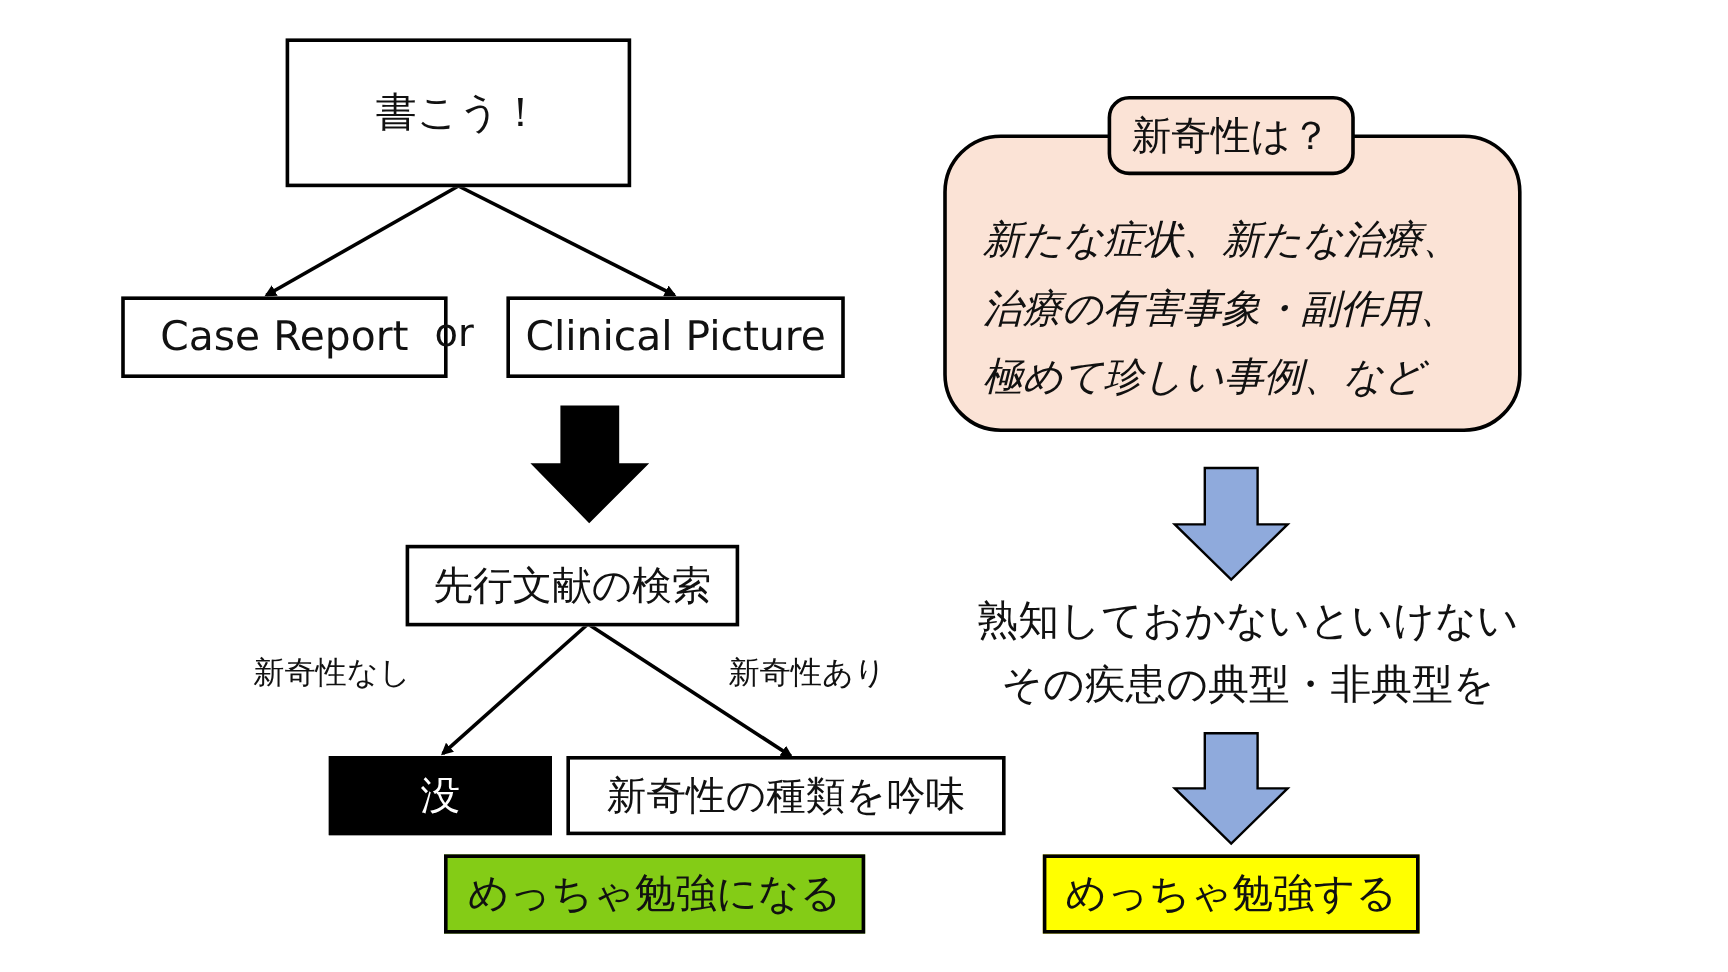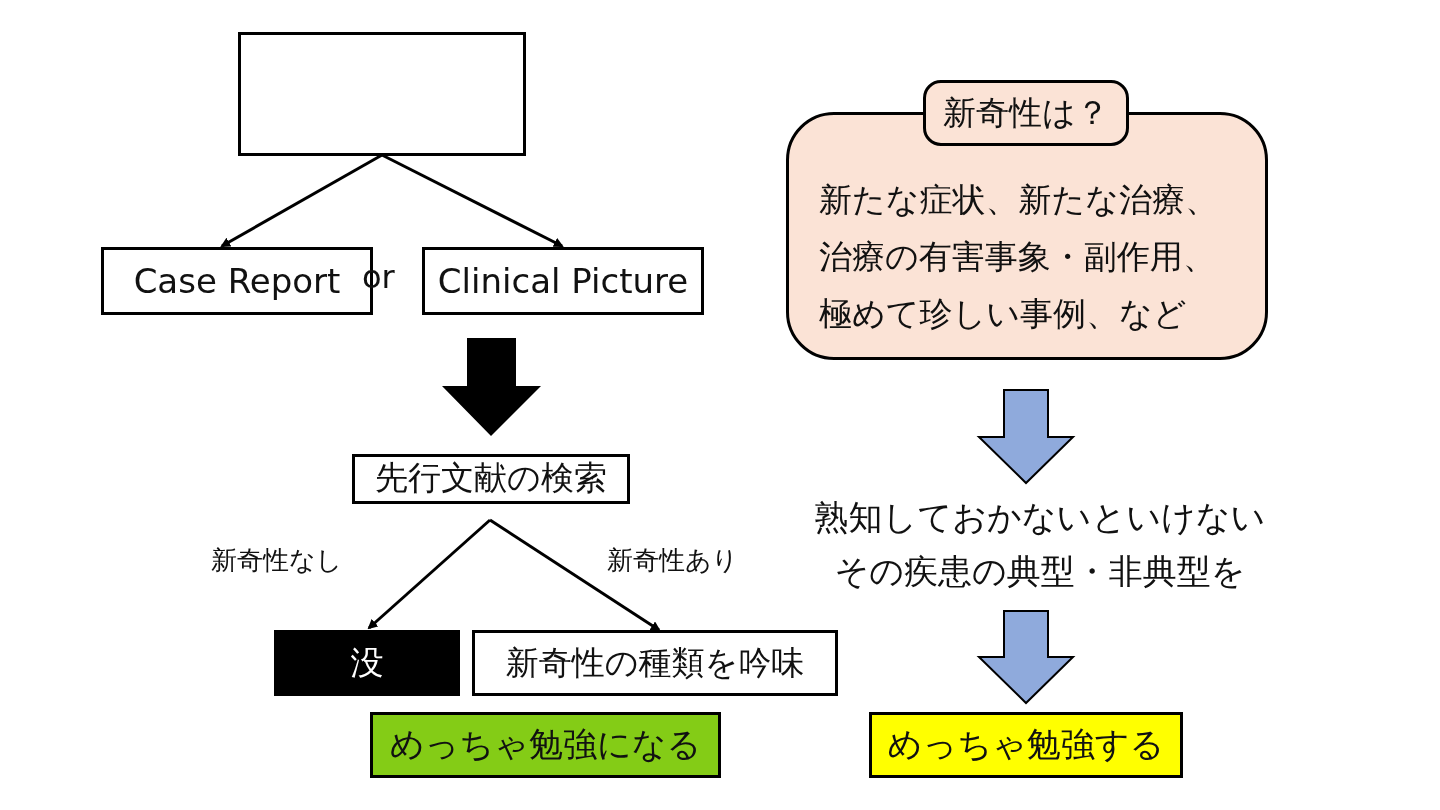--- a/index.html
+++ b/index.html
@@ -24,52 +24,53 @@
   <line x1="490" y1="520" x2="369" y2="628" stroke="#000" stroke-width="3" marker-end="url(#ah)"></line>
   <line x1="490" y1="520" x2="659" y2="630" stroke="#000" stroke-width="3" marker-end="url(#ah)"></line>
 
   <polygon points="467,338 516,338 516,386 541,386 491,436 442,386 467,386" fill="#000"></polygon>
 
   <polygon points="1004,390 1048,390 1048,437 1073,437 1026,483 979,437 1004,437" fill="#8faadc" stroke="#000" stroke-width="2"></polygon>
   <polygon points="1004,611 1048,611 1048,657 1073,657 1026,703 979,657 1004,657" fill="#8faadc" stroke="#000" stroke-width="2"></polygon>
 </svg>
 
 <div class="box" style="left:238px;top:32px;width:288px;height:124px;flex-direction:column;font-size:34px;line-height:54px;">
+  <span>書こう！</span>
 </div>
 
 <div class="box" style="left:101px;top:247px;width:272px;height:68px;font-size:34px;">
   <span>Case Report</span>
 </div>
 
 <div class="txt" style="left:362px;top:258px;font-size:32px;">or</div>
 
 <div class="box" style="left:422px;top:247px;width:282px;height:68px;font-size:34px;">
   <span>Clinical Picture</span>
 </div>
 
-<div class="box" style="left:352px;top:454px;width:278px;height:50px;font-size:33px;align-items:flex-end;">
+<div class="box" style="left:338px;top:454px;width:278px;height:68px;font-size:33px;">
   <span>先行文献の検索</span>
 </div>
 
 <div class="txt" style="left:211px;top:543px;font-size:26px;">新奇性なし</div>
 <div class="txt" style="left:607px;top:543px;font-size:26px;">新奇性あり</div>
 
 <div class="box" style="left:274px;top:630px;width:186px;height:66px;background:#000;border-color:#000;color:#fff;font-size:33px;">
   <span>没</span>
 </div>
 
 <div class="box" style="left:472px;top:630px;width:366px;height:66px;font-size:33px;">
   <span>新奇性の種類を吟味</span>
 </div>
 
 <div class="box" style="left:370px;top:712px;width:351px;height:66px;background:#84cc16;font-size:34px;">
   <span>めっちゃ勉強になる</span>
 </div>
 
-<div style="position:absolute;left:786px;top:112px;width:482px;height:248px;box-sizing:border-box;border:3px solid #000;border-radius:48px;background:#fbe3d6;">
+<div style="position:absolute;left:786px;top:112px;width:482px;height:248px;box-sizing:border-box;border:3px solid #000;border-radius:48px;background:#fbe3d6;font-style:italic;">
   <div style="position:absolute;left:30px;top:56px;font-size:33px;line-height:57px;">
     <div>新たな症状、新たな治療、</div>
     <div>治療の有害事象・副作用、</div>
     <div>極めて珍しい事例、など</div>
   </div>
 </div>
 
 <div class="box" style="left:923px;top:80px;width:206px;height:66px;background:#fbe3d6;font-size:33px;border-radius:18px;">
   <span>新奇性は？</span>
 </div>

